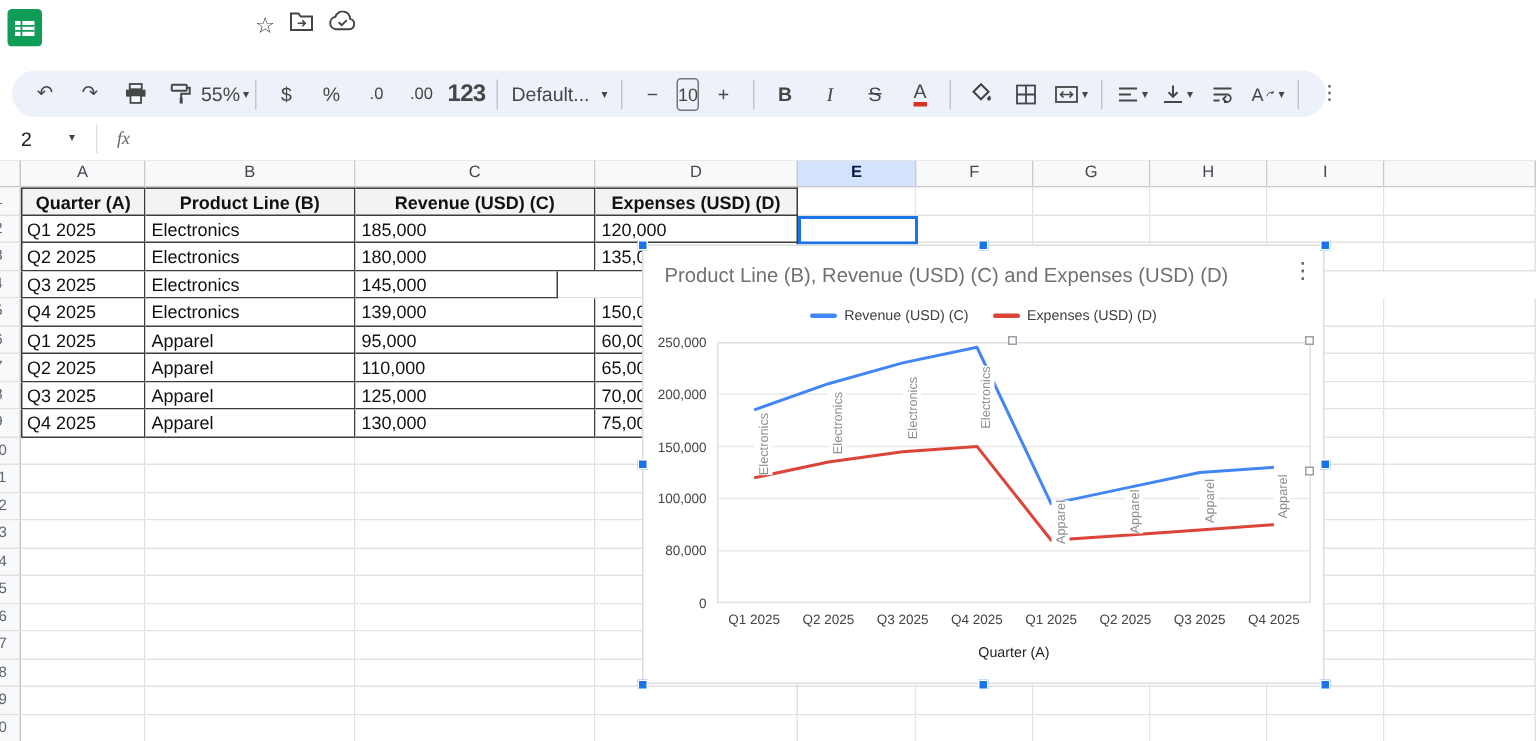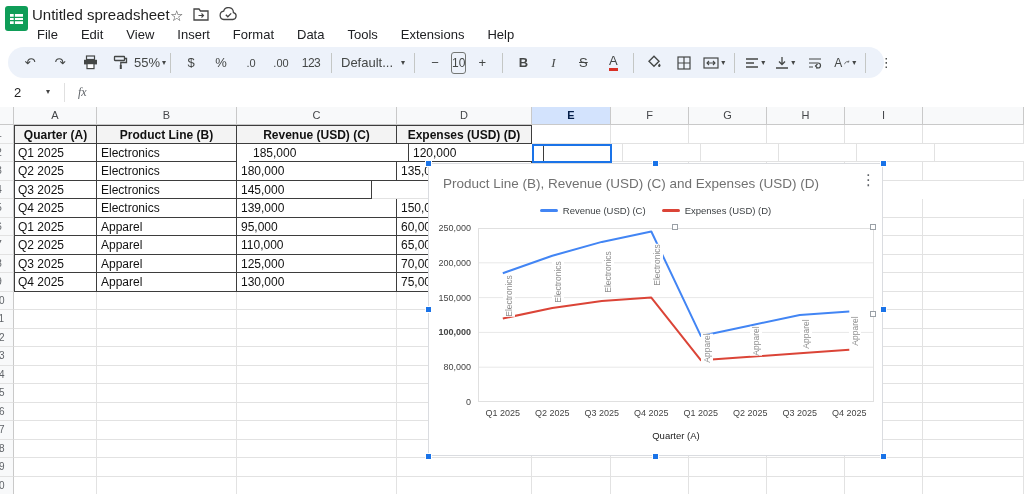--- a/index.html
+++ b/index.html
@@ -90,47 +90,35 @@
 <body>
 
 <div class="titlebar">
   <span class="sheets-logo">
     <svg width="25" height="25" viewBox="0 0 25 25">
       <rect x="1" y="0" width="23" height="25" rx="3" fill="#0f9d58"></rect>
       <rect x="6" y="8" width="13" height="10" fill="#fff"></rect>
       <path d="M6 11.3h13M6 14.6h13M10.3 8v10" stroke="#0f9d58" stroke-width="1.2"></path>
     </svg>
   </span>
-  <span class="doc-title">Untitled spreadsheet</span>
   <span class="title-icons">
     <span class="glyph" style="font-size:15px;">☆</span>
     <span>
       <svg width="16" height="14" viewBox="0 0 16 14">
         <path d="M1 2h5l1.5 2H15v9H1z" fill="none" stroke="#444" stroke-width="1.3"></path>
         <path d="M5.5 8.5h5M8.5 6.5l2 2-2 2" stroke="#444" fill="none" stroke-width="1.1"></path>
       </svg>
     </span>
     <span>
       <svg width="19" height="14" viewBox="0 0 19 14">
         <path d="M4.8 12.5h9a3.5 3.5 0 0 0 .6-6.9A5 5 0 0 0 4.6 4.2 4.2 4.2 0 0 0 4.8 12.5z" fill="none" stroke="#444" stroke-width="1.3"></path>
         <path d="M6.8 7.8l2 2 3.4-3.4" fill="none" stroke="#444" stroke-width="1.3"></path>
       </svg>
     </span>
   </span>
-  <div class="menu-row">
-      <span class="menu-item">File</span>
-      <span class="menu-item">Edit</span>
-      <span class="menu-item">View</span>
-      <span class="menu-item">Insert</span>
-      <span class="menu-item">Format</span>
-      <span class="menu-item">Data</span>
-      <span class="menu-item">Tools</span>
-      <span class="menu-item">Extensions</span>
-      <span class="menu-item">Help</span>
-    </div>
 </div>
 
 <div class="toolbar">
   <div class="tb-btn glyph">↶</div>
   <div class="tb-btn glyph">↷</div>
   <div class="tb-btn">
     <svg width="15" height="15" viewBox="0 0 15 15">
       <rect x="3.5" y="1" width="8" height="3.5" fill="none" stroke="#444746" stroke-width="1.2"></rect>
       <rect x="1" y="4.8" width="13" height="4.6" fill="#444746"></rect>
       <rect x="4" y="8.6" width="7" height="5" fill="#fff" stroke="#444746" stroke-width="1.2"></rect>
@@ -145,21 +133,21 @@
   </div>
   <div class="tb-btn">
     <span>55%</span>
     <span class="caret glyph">▾</span>
   </div>
   <div class="tb-sep"></div>
   <div class="tb-btn">$</div>
   <div class="tb-btn">%</div>
   <div class="tb-btn" style="font-size:11px;">.0</div>
   <div class="tb-btn" style="font-size:11px;">.00</div>
-  <div class="tb-btn" style="font-size:12px;letter-spacing:-0.5px;">123</div>
+  <div class="tb-btn" style="font-size:16px;letter-spacing:-0.5px;font-weight:bold;">123</div>
   <div class="tb-sep"></div>
   <div class="tb-btn" style="min-width:64px;justify-content:space-between;">
     <span>Default...</span>
     <span class="caret glyph">▾</span>
   </div>
   <div class="tb-sep"></div>
   <div class="tb-btn">−</div>
   <div class="fontsize-box">10</div>
   <div class="tb-btn">+</div>
   <div class="tb-sep"></div>
@@ -254,21 +242,21 @@
       <div class="cell" style="width: 78px;"></div>
       <div class="cell" style="width: 78px;"></div>
       <div class="cell" style="width: 101px;"></div>
     </div>
     <div class="grid-row">
       <div class="rowhead">
         <span>2</span>
       </div>
       <div class="cell tbl tbl-left" style="width: 83px;">Q1 2025</div>
       <div class="cell tbl" style="width: 140px;">Electronics</div>
-      <div class="cell tbl" style="width: 160px; margin-left: 12px;">185,000</div>
+      <div class="cell tbl" style="width: 160px;">185,000</div>
       <div class="cell tbl" style="width: 135px;">120,000</div>
       <div class="cell" style="width: 79px;"></div>
       <div class="cell" style="width: 78px;"></div>
       <div class="cell" style="width: 78px;"></div>
       <div class="cell" style="width: 78px;"></div>
       <div class="cell" style="width: 78px;"></div>
       <div class="cell" style="width: 101px;"></div>
     </div>
     <div class="grid-row">
       <div class="rowhead">
@@ -562,21 +550,21 @@
         <line x1="0" x2="396" y1="69.60000000000001" y2="69.60000000000001" stroke="#e8e8e8" stroke-width="1"></line>
         <line x1="0" x2="396" y1="34.79999999999998" y2="34.79999999999998" stroke="#e8e8e8" stroke-width="1"></line>
         <line x1="0" x2="396" y1="0" y2="0" stroke="#e8e8e8" stroke-width="1"></line>
         <rect x="0.5" y="0.5" width="395" height="173" fill="none" stroke="#e0e0e0"></rect>
         <polyline points="24.8,45.2 74.3,27.8 123.8,13.9 173.3,3.5 222.8,107.9 272.3,97.4 321.8,87.0 371.3,83.5" fill="none" stroke="#4285f4" stroke-width="2" stroke-linejoin="round"></polyline>
         <polyline points="24.8,90.5 74.3,80.0 123.8,73.1 173.3,69.6 222.8,132.2 272.3,128.8 321.8,125.3 371.3,121.8" fill="none" stroke="#db4437" stroke-width="2" stroke-linejoin="round"></polyline>
       </svg></div>
   <div class="xaxis-title">Quarter (A)</div>
 <div class="ytick" style="top: 233px;">0</div>
     <div class="ytick" style="top: 198.2px;">80,000</div>
-    <div class="ytick" style="top: 163.4px; font-weight: bold;">100,000</div>
+    <div class="ytick" style="top: 163.4px;">100,000</div>
     <div class="ytick" style="top: 128.6px;">150,000</div>
     <div class="ytick" style="top: 93.8px;">200,000</div>
     <div class="ytick" style="top: 59px;">250,000</div>
     <div class="xcat" style="left: 73.75px; top: 244px;">Q1 2025</div>
     <div class="xcat" style="left: 123.25px; top: 244px;">Q2 2025</div>
     <div class="xcat" style="left: 172.75px; top: 244px;">Q3 2025</div>
     <div class="xcat" style="left: 222.25px; top: 244px;">Q4 2025</div>
     <div class="xcat" style="left: 271.75px; top: 244px;">Q1 2025</div>
     <div class="xcat" style="left: 321.25px; top: 244px;">Q2 2025</div>
     <div class="xcat" style="left: 370.75px; top: 244px;">Q3 2025</div>

